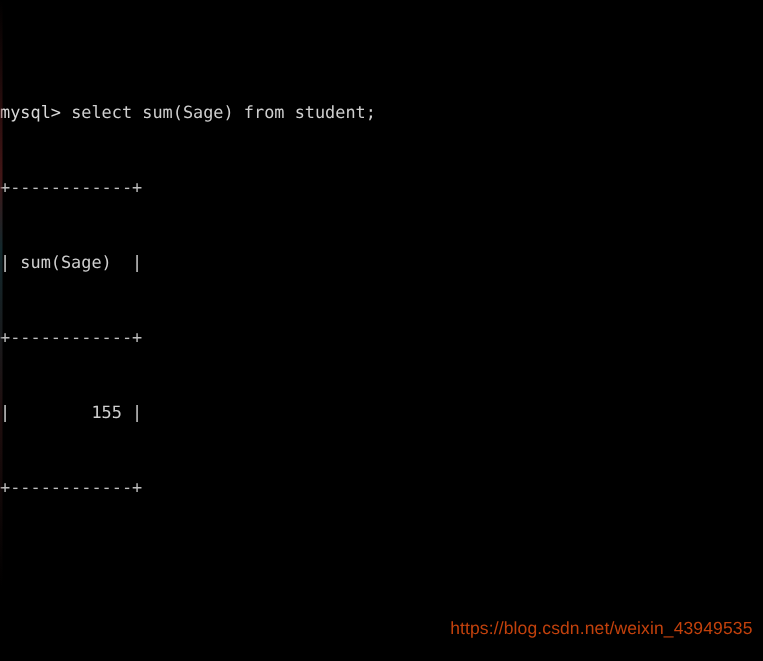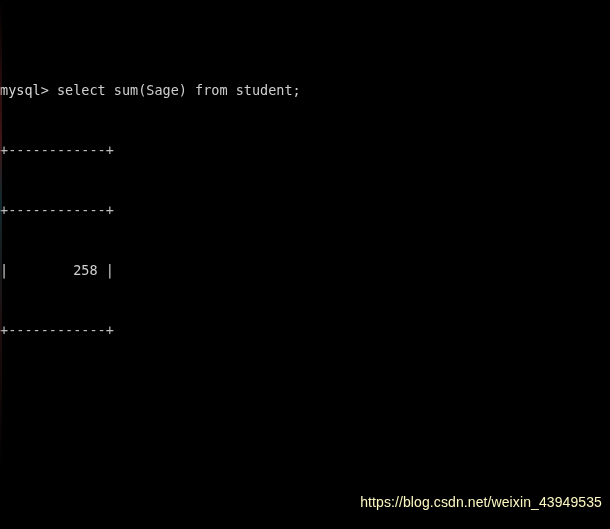--- a/index.html
+++ b/index.html
@@ -47,39 +47,40 @@
       rgba(120,40,40,0.55) 140px,
       rgba(40,90,100,0.45) 200px,
       rgba(90,40,40,0.35) 330px,
       rgba(0,0,0,0) 470px);
     pointer-events: none;
   }
   #watermark {
     position: absolute;
     right: 8px;
     top: 494px;
-    color: #fef9c3;
+    color: #c2410c;
     font-family: "Liberation Sans", sans-serif;
     font-size: 14px;
     letter-spacing: 0.1px;
     white-space: pre;
   }
 </style>
 </head>
 <body>
 
 <div id="screen">
 
   <div id="terminal">
 
     
     <div class="line"><span class="prompt">mysql&gt; </span><span>select sum(Sage) from student;</span></div>
     <div class="line rule">+------------+</div>
+    <div class="line">| sum(Sage)  |</div>
     <div class="line rule">+------------+</div>
-    <div class="line">|        258 |</div>
+    <div class="line">|        155 |</div>
     <div class="line rule">+------------+</div>
     <div class="line blank"> </div>
 
     
     
     
     
     
     
     

